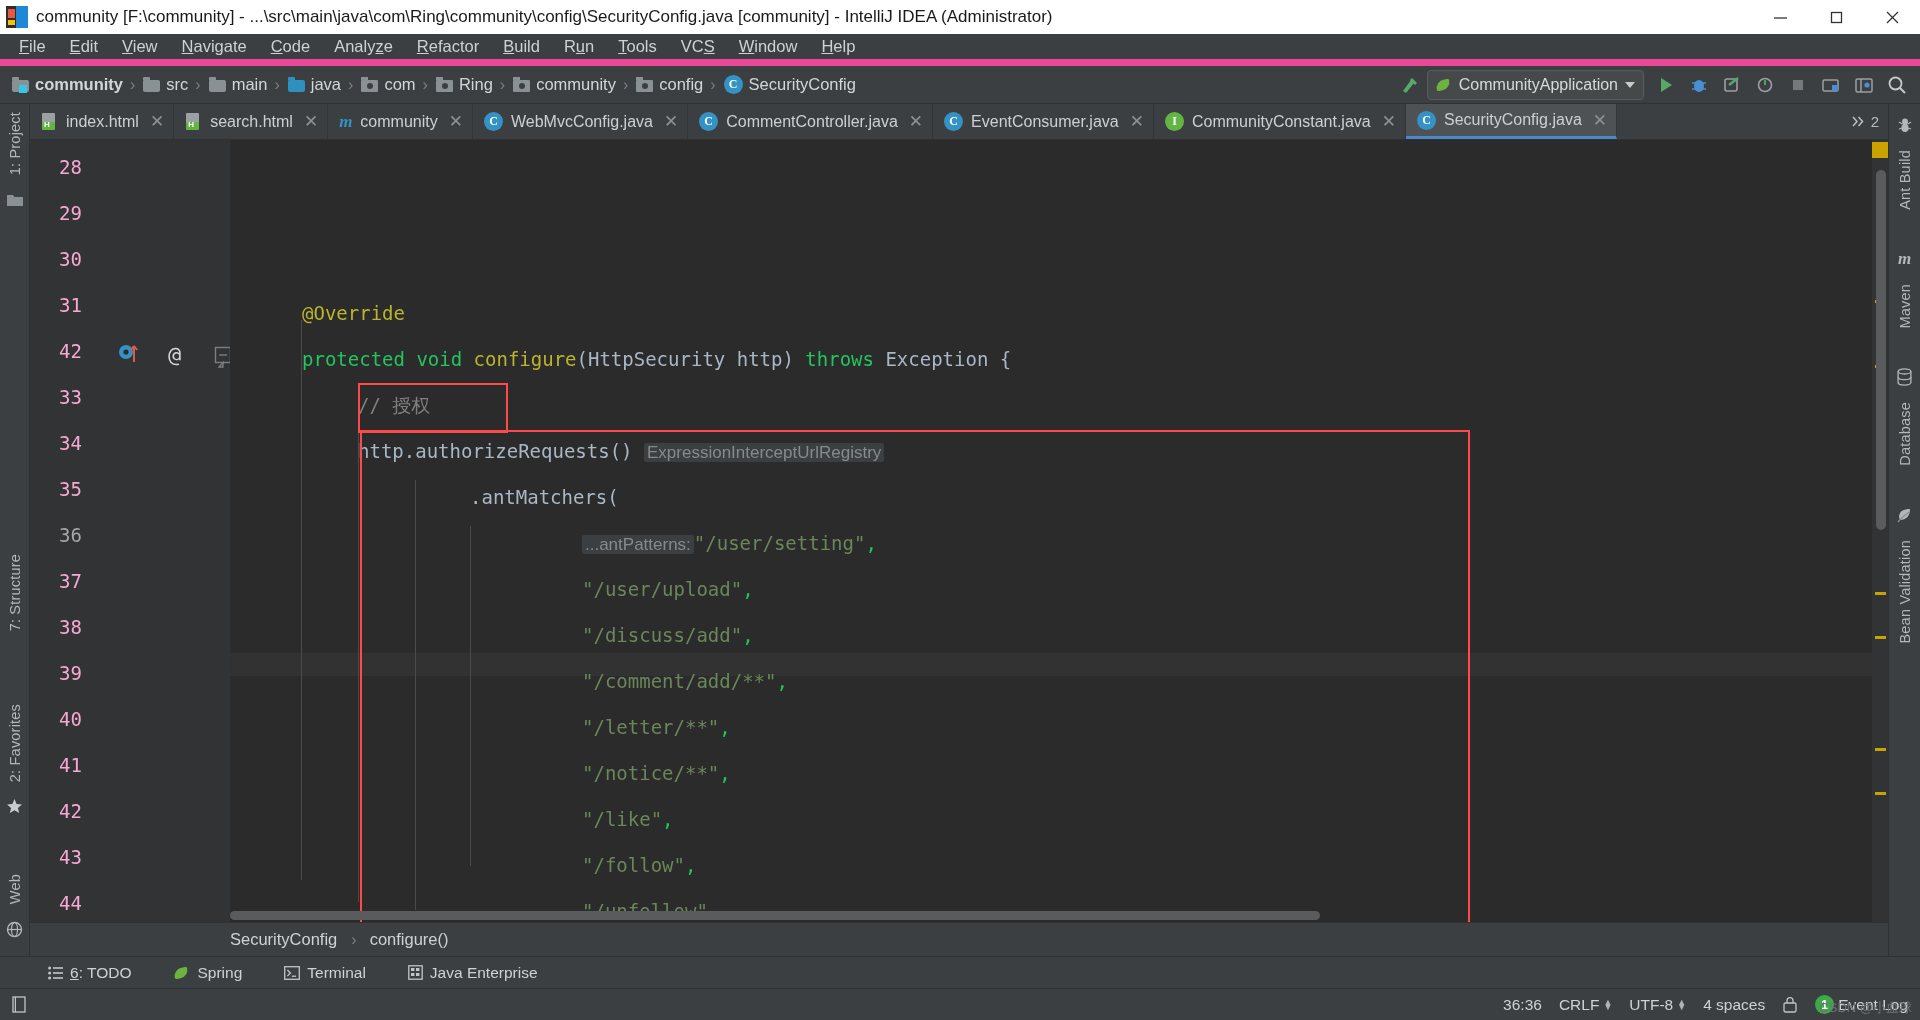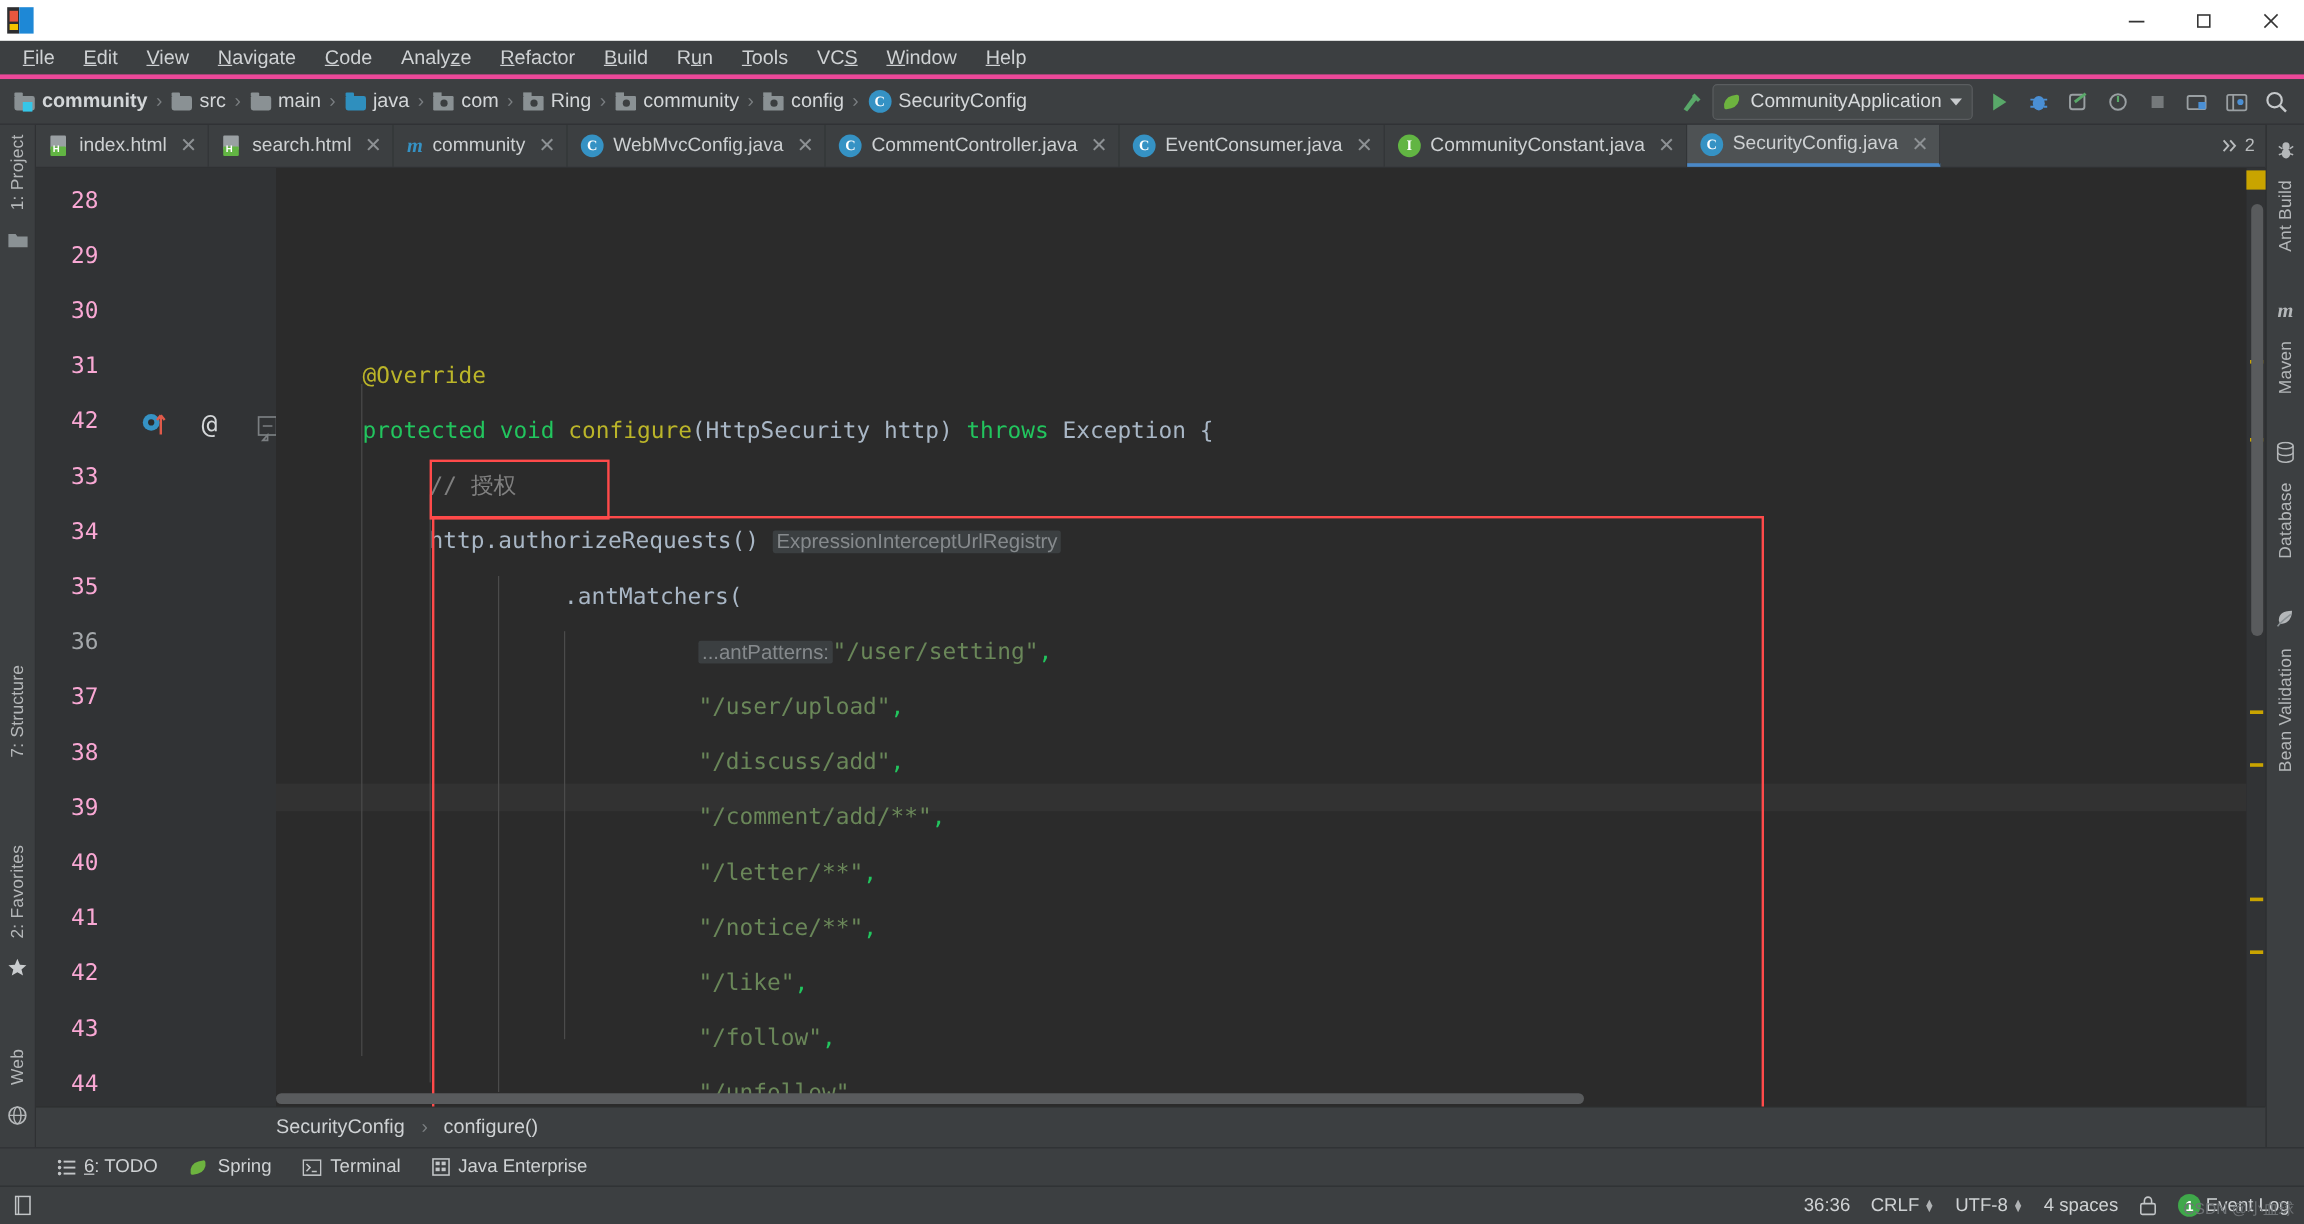--- a/index.html
+++ b/index.html
@@ -24,21 +24,21 @@
   .tb-icon .ij-d { position:absolute; left:2px; top:14px; width:7px; height:5px; background:#f5c400; }
   .tb-title { white-space:nowrap; overflow:hidden; }
   .tb-ctl { margin-left:auto; display:flex; height:34px; }
   .tb-btn { width:56px; height:34px; display:flex; align-items:center; justify-content:center; color:#333; }
   .tb-btn svg { display:block; }
 
   
   .menubar {
     height:32px; flex:0 0 32px; background:#3c3f41;
     display:flex; align-items:center; padding-left:8px; gap:2px;
-    border-bottom:4px solid #ec4899;
+    border-bottom:7px solid #ec4899;
   }
   .menu-item { padding:4px 11px; font-size:16.5px; color:#cfd2d4; white-space:nowrap; }
   .menu-item u { text-decoration:underline; }
 
   
   .navbar {
     height:38px; flex:0 0 38px; background:#3c3f41;
     display:flex; align-items:center; padding-left:8px;
     border-bottom:1px solid #2f3133;
   }
@@ -137,21 +137,21 @@
   .hscroll { position:absolute; left:0; right:0; bottom:0; height:13px; }
   .hthumb { position:absolute; height:9px; top:2px; background:#595b5d; border-radius:5px; }
 
   
   .bbread { height:34px; flex:0 0 34px; background:#3c3f41; display:flex; align-items:center;
             padding-left:200px; gap:9px; border-top:1px solid #2f3133; }
   .bbread .bt { font-size:16.5px; color:#cfd2d4; }
 
   
   .twbar { height:32px; flex:0 0 32px; background:#3c3f41; display:flex; align-items:center;
-           gap:26px; padding-left:48px; border-top:1px solid #2f3133; }
+           gap:42px; padding-left:48px; border-top:1px solid #2f3133; }
   .twitem { display:flex; align-items:center; gap:7px; font-size:15.5px; color:#cfd2d4; white-space:nowrap; }
   .twitem u { text-decoration:underline; }
 
   
   .status { height:32px; flex:0 0 32px; background:#3c3f41; display:flex; align-items:center;
             padding:0 12px 0 12px; gap:9px; border-top:1px solid #2f3133; }
   .status .msg { font-size:15.5px; color:#cfd2d4; white-space:nowrap; }
   .status-right { margin-left:auto; display:flex; align-items:center; gap:17px; }
   .sr { font-size:15.5px; color:#cfd2d4; white-space:nowrap; display:flex; align-items:center; gap:4px; }
   .updot { width:19px;height:19px;border-radius:50%;background:#3fa84a;color:#fff;font-size:12px;
@@ -164,20 +164,21 @@
 
 <div class="app">
 
   <div class="titlebar">
     <div class="tb-icon">
       <span class="ij-a"></span>
         <span class="ij-b"></span>
         <span class="ij-c"></span>
         <span class="ij-d"></span>
     </div>
+    <div class="tb-title">community [F:\community] - ...\src\main\java\com\Ring\community\config\SecurityConfig.java [community] - IntelliJ IDEA (Administrator)</div>
     <div class="tb-ctl">
       <div class="tb-btn">
         <svg width="15" height="15">
             <line x1="1" y1="8" x2="14" y2="8" stroke="#333" stroke-width="1.3"></line>
           </svg>
       </div>
       <div class="tb-btn">
         <svg width="15" height="15">
             <rect x="2.5" y="2.5" width="10" height="10" fill="none" stroke="#333" stroke-width="1.3"></rect>
           </svg>

